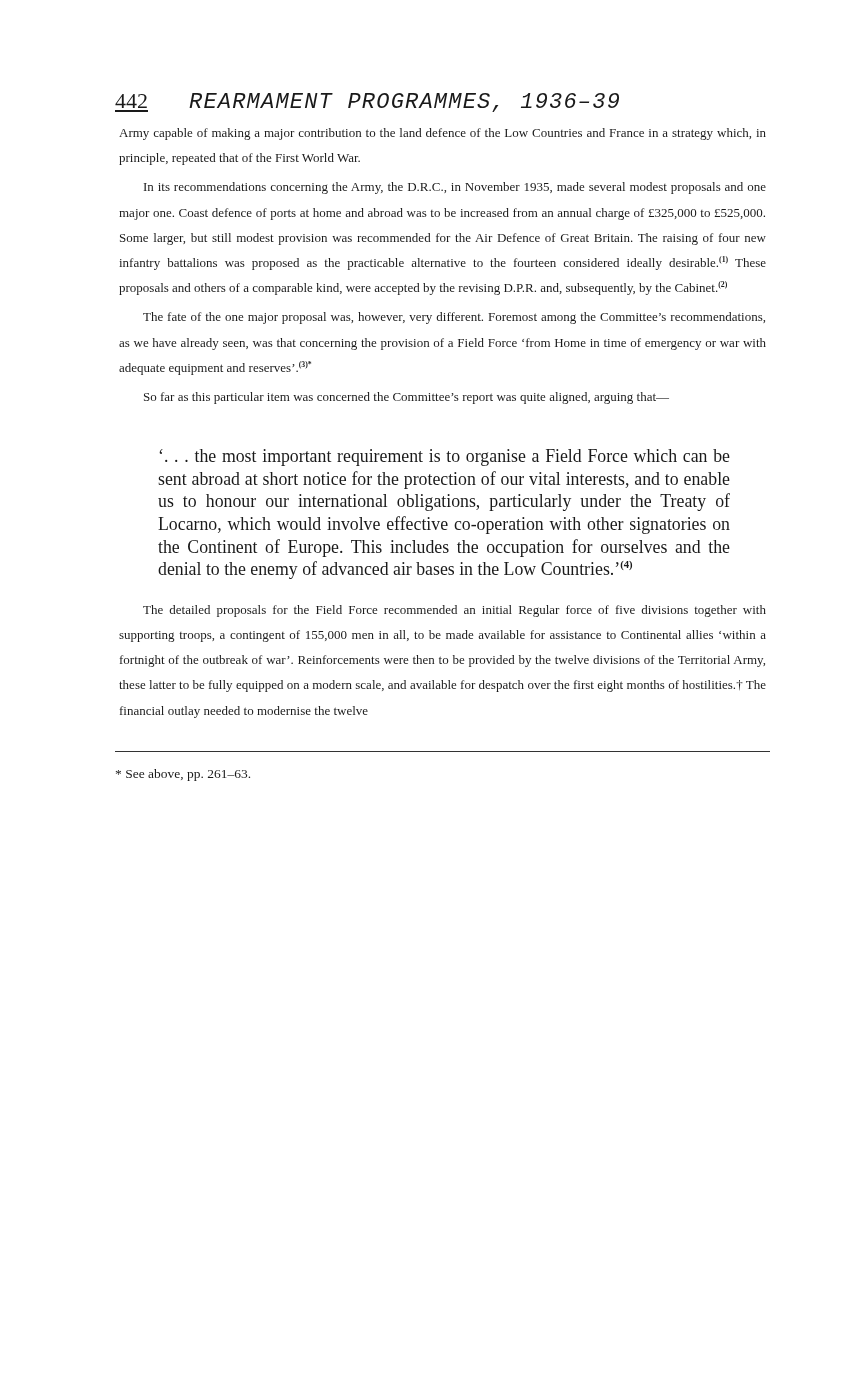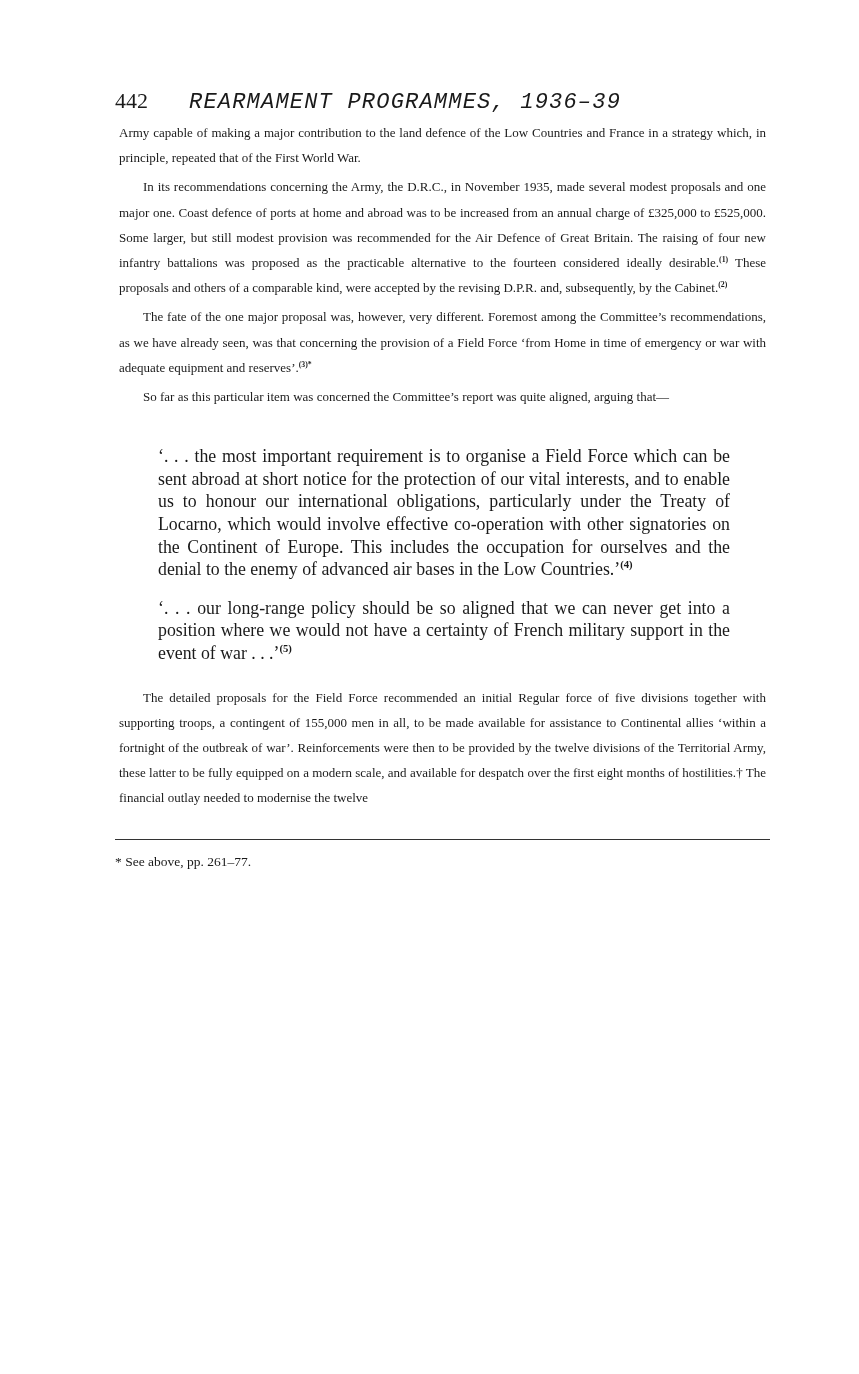--- a/index.html
+++ b/index.html
@@ -1,19 +1,19 @@
 <!DOCTYPE html>
 <html><head>
 <meta charset="utf-8">
 <style>
   html, body { margin: 0; padding: 0; background: #ffffff; }
   body { width: 859px; height: 1374px; position: relative; overflow: hidden; }
   .page { position: absolute; left: 115px; top: 86px; width: 655px; color: #1a1a1a; font-family: "Liberation Serif", "DejaVu Serif", serif; }
   .header { height: 30px; font-size: 22px; line-height: 30px; white-space: nowrap; }
-  .header .pnum { display: inline-block; width: 74px; }
+  .header .pnum { display: inline-block; width: 74px; text-decoration: underline; }
   .header .running { font-style: italic; letter-spacing: 1.2px; font-family: Liberation Mono, monospace; }
   .para { font-size: 13px; line-height: 25.2px; text-align: justify; margin: 4px; }
   .para.indent { text-indent: 24px; }
   .quote { font-size: 17.8px; line-height: 22.6px; text-align: justify; margin: 0 40px 0 43px; }
   .q1 { margin-top: 36px; margin-bottom: 16px; }
   .q2 { margin-top: 12px; margin-bottom: 20px; }
   sup { font-size: 0.6em; line-height: 0; vertical-align: 0.65em; font-weight: bold; }
   .rule { border: 0; border-top: 1.5px solid #333; margin: 28px 0 0 0; width: 655px; }
   .footnotes { margin-top: 14px; font-size: 13.5px; line-height: 15px; }
   .footnotes div { margin: 0; }
@@ -30,22 +30,21 @@
 
   <p class="para indent"><span>In its recommendations concerning the Army, the D.R.C., in November 1935, made several modest proposals and one major one. Coast defence of ports at home and abroad was to be increased from an annual charge of £325,000 to £525,000. Some larger, but still modest provision was recommended for the Air Defence of Great Britain. The raising of four new infantry battalions was proposed as the practicable alternative to the fourteen considered ideally desirable.</span><sup>(1)</sup><span> These proposals and others of a comparable kind, were accepted by the revising D.P.R. and, subsequently, by the Cabinet.</span><sup>(2)</sup></p>
 
   <p class="para indent"><span>The fate of the one major proposal was, however, very different. Foremost among the Committee’s recommendations, as we have already seen, was that concerning the provision of a Field Force ‘from Home in time of emergency or war with adequate equipment and reserves’.</span><sup>(3)*</sup></p>
 
   <p class="para indent">So far as this particular item was concerned the Committee’s report was quite aligned, arguing that—</p>
 
   <p class="quote q1"><span>‘. . . the most important requirement is to organise a Field Force which can be sent abroad at short notice for the protection of our vital interests, and to enable us to honour our international obligations, particularly under the Treaty of Locarno, which would involve effective co-operation with other signatories on the Continent of Europe. This includes the occupation for ourselves and the denial to the enemy of advanced air bases in the Low Countries.’</span><sup>(4)</sup></p>
 
 
-  <p class="quote q2"><span>‘. . . our long-range policy should be so aligned that we can never get into a position where we would not have a certainty of French military support in the event of war . . .’</span><sup>(5)</sup></p>
 
   <p class="para indent"><span>The detailed proposals for the Field Force recommended an initial Regular force of five divisions together with supporting troops, a contingent of 155,000 men in all, to be made available for assistance to Continental allies ‘within a fortnight of the outbreak of war’. Reinforcements were then to be provided by the twelve divisions of the Territorial Army, these latter to be fully equipped on a modern scale, and available for despatch over the first eight months of hostilities.</span><span>†</span><span> The financial outlay needed to modernise the twelve</span></p>
 
   <hr class="rule">
 
   <div class="footnotes">
-    <div>* See above, pp. 261–77.</div>
+    <div>* See above, pp. 261–63.</div>
   </div>
 </div>
 
 </body></html>

